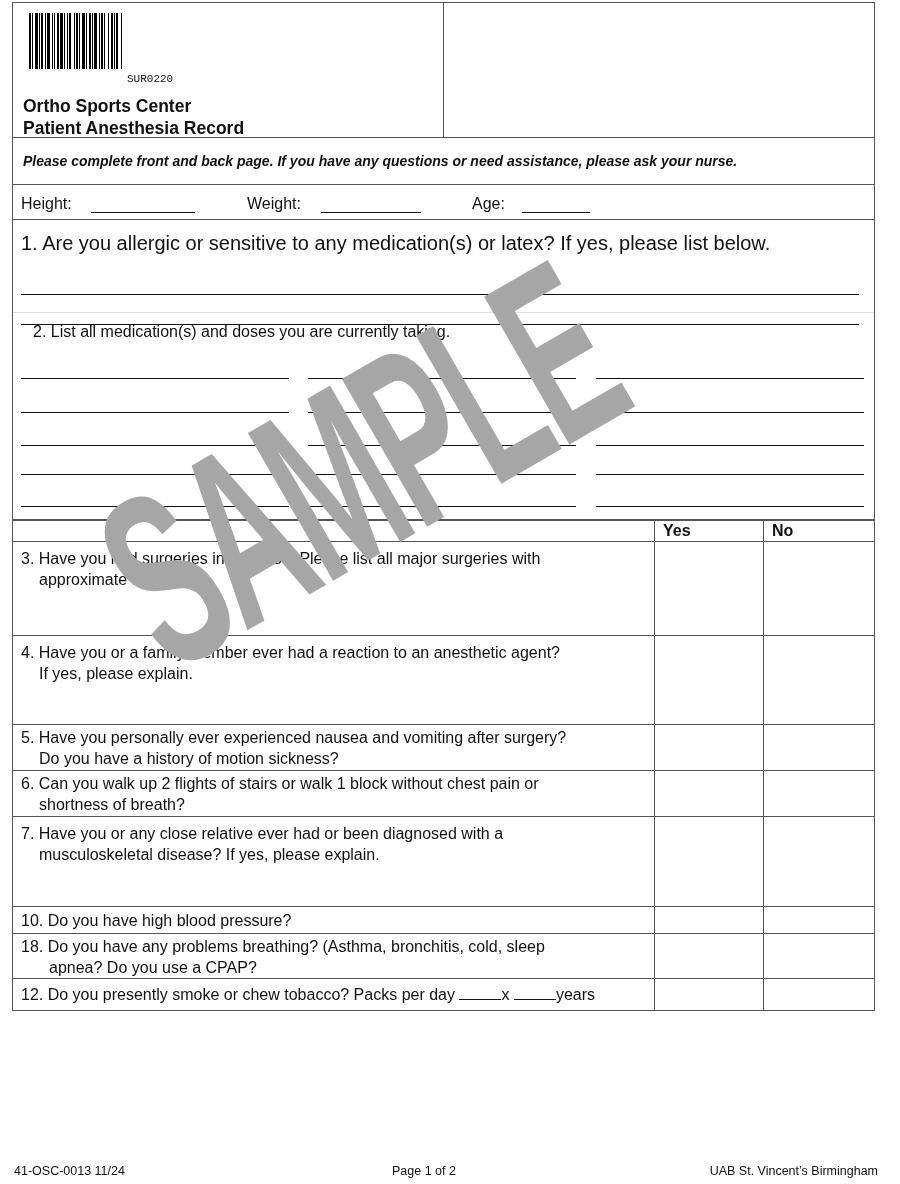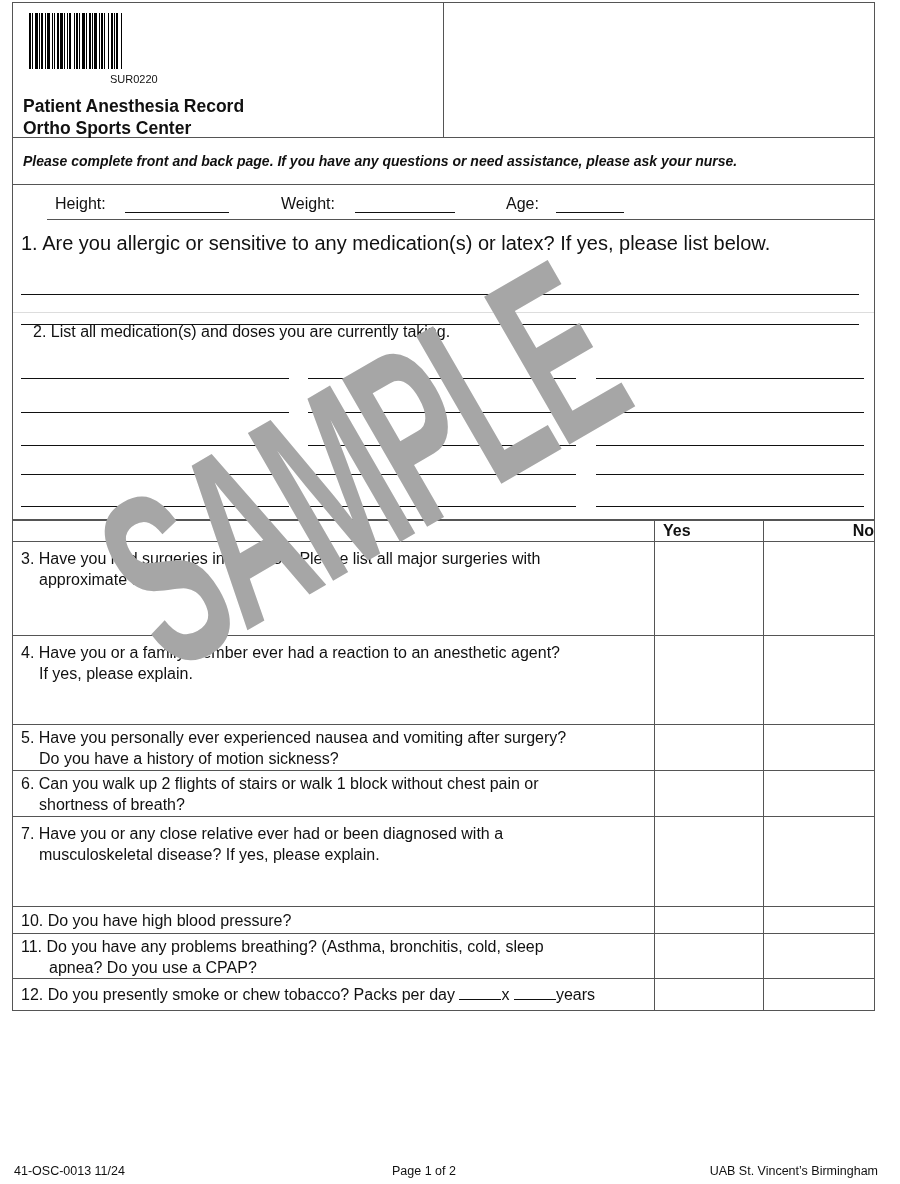--- a/index.html
+++ b/index.html
@@ -4,44 +4,44 @@
 <style>
   html, body { margin:0; padding:0; background:#ffffff; }
   body { width:900px; height:1184px; position:relative; overflow:hidden;
          font-family:"Liberation Sans", sans-serif; color:#111; }
   .page { position:absolute; left:12px; top:2px; width:863px; }
   .frame { border:1px solid #555; border-bottom:none; }
   .header { display:flex; height:134px; border-bottom:1px solid #555; }
   .header-left { width:430px; border-right:1px solid #555; position:relative; }
   .barcode { position:absolute; left:16px; top:10px; width:204px; height:56px; display:flex; align-items:stretch; }
   .barcode span { display:block; background:#000; height:100%; }
-  .barcode-num { position:absolute; left:97px; top:70px; font-size:11px; }
+  .barcode-num { position:absolute; left:114px; top:70px; font-size:11px;font-family:Liberation Mono, monospace; }
   .org { position:absolute; left:10px; top:92px; font-size:17.5px; font-weight:bold; line-height:22px; }
   .header-right { flex:1; }
   .instr { height:46px; border-bottom:1px solid #555; display:flex; align-items:center; padding-left:10px;
            font-size:14px; font-weight:bold; font-style:italic; }
-  .vitals { height:34px; border-bottom:1px solid #555; position:relative; font-size:16px;margin-left:34px; }
+  .vitals { height:34px; border-bottom:1px solid #555; position:relative; font-size:16px; }
   .vitals .lbl { position:absolute; top:10px; }
   .vitals .blank { position:absolute; top:27px; height:0; border-bottom:1.5px solid #111; }
   .q1 { height:92px; border-bottom:1px solid #ddd; position:relative; font-size:20px; }
   .q1 .txt { position:absolute; left:8px; top:12px; }
   .line { position:absolute; height:0; border-bottom:1.5px solid #111; }
   .q2 { height:206px; position:relative; font-size:16px; border-bottom:1px solid #555; }
   .q2 .txt { position:absolute; left:20px; top:10px; }
   table.qs { width:100%; border-collapse:collapse; font-size:16px; }
   table.qs td { border:1px solid #555; vertical-align:top; padding:0; }
   table.qs tr td:first-child { border-left:none; }
   table.qs tr td:last-child { border-right:none; }
   .colhead td { height:20px; font-weight:bold; }
   .colhead .ch { padding-left:8px; line-height:20px; }
   .qtext { padding:6px 8px 0 8px; line-height:21px; }
   .qtext .cont { padding-left:18px; display:block; }
   .qtext .cont2 { padding-left:28px; display:block; }
   .cell-yn { width:108px; }
-  .cell-no { width:110px;text-align:right; }
+  .cell-no { width:110px; }
   .fill { display:inline-block; border-bottom:1.5px solid #111; height:14px; vertical-align:baseline; }
   .footer { position:absolute; top:1164px; left:0; width:900px; font-size:12.5px; }
   .footer .l { position:absolute; left:14px; }
   .footer .c { position:absolute; left:392px; }
   .footer .r { position:absolute; right:22px; }
   .watermark { position:absolute; left:40px; top:205px; width:840px; height:490px; pointer-events:none; }
 </style>
 </head>
 <body>
 
@@ -107,22 +107,22 @@
             <span style="width: 1px; background: transparent;"></span>
             <span style="width: 1px; background: rgb(0, 0, 0);"></span>
             <span style="width: 1px; background: transparent;"></span>
             <span style="width: 2px; background: rgb(0, 0, 0);"></span>
             <span style="width: 3px; background: transparent;"></span>
             <span style="width: 1px; background: rgb(0, 0, 0);"></span>
             <span style="width: 1px; background: transparent;"></span>
           </div>
         <div class="barcode-num">SUR0220</div>
         <div class="org">
+          <div>Ortho Sports Center</div>
           <div>Patient Anesthesia Record</div>
-          <div>Ortho Sports Center</div>
         </div>
       </div>
       <div class="header-right"></div>
     </div>
 
     <div class="instr">Please complete front and back page. If you have any questions or need assistance, please ask your nurse.</div>
 
     <div class="vitals">
       <span class="lbl" style="left:8px">Height:</span>
       <span class="blank" style="left:78px;width:104px"></span>
@@ -207,21 +207,21 @@
       </tr>
       <tr style="height:27px">
         <td>
               <div class="qtext" style="padding-top:3px"><span>10. Do you have high blood pressure?</span></div>
             </td>
         <td></td>
         <td></td>
       </tr>
       <tr style="height:44px">
         <td>
-              <div class="qtext" style="padding-top:2px"><span>11. Do you have any problems breathing? (Asthma, bronchitis, cold, sleep</span><span class="cont2">apnea? Do you use a CPAP?</span></div>
+              <div class="qtext" style="padding-top:2px"><span>18. Do you have any problems breathing? (Asthma, bronchitis, cold, sleep</span><span class="cont2">apnea? Do you use a CPAP?</span></div>
             </td>
         <td></td>
         <td></td>
       </tr>
       <tr style="height:32px">
         <td>
               <div class="qtext" style="padding-top:5px;white-space:nowrap"><span>12. Do you presently smoke or chew tobacco?  Packs per day</span> <span class="fill" style="width:42px"></span><span>x</span> <span class="fill" style="width:42px"></span><span>years</span></div>
             </td>
         <td></td>
         <td></td>

